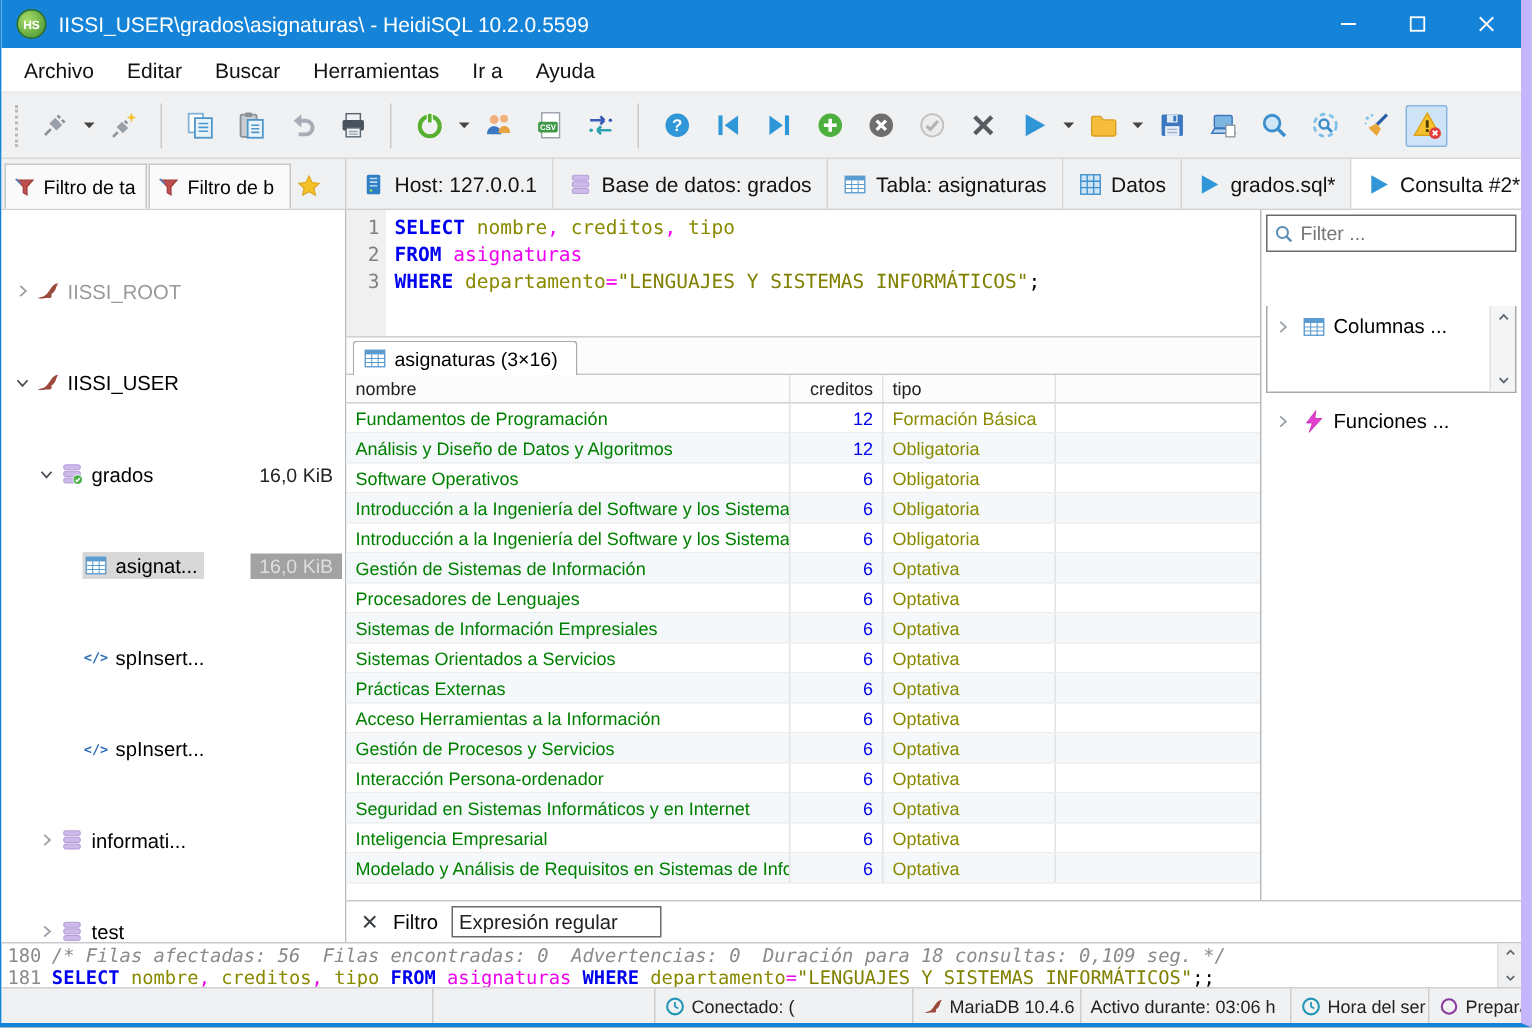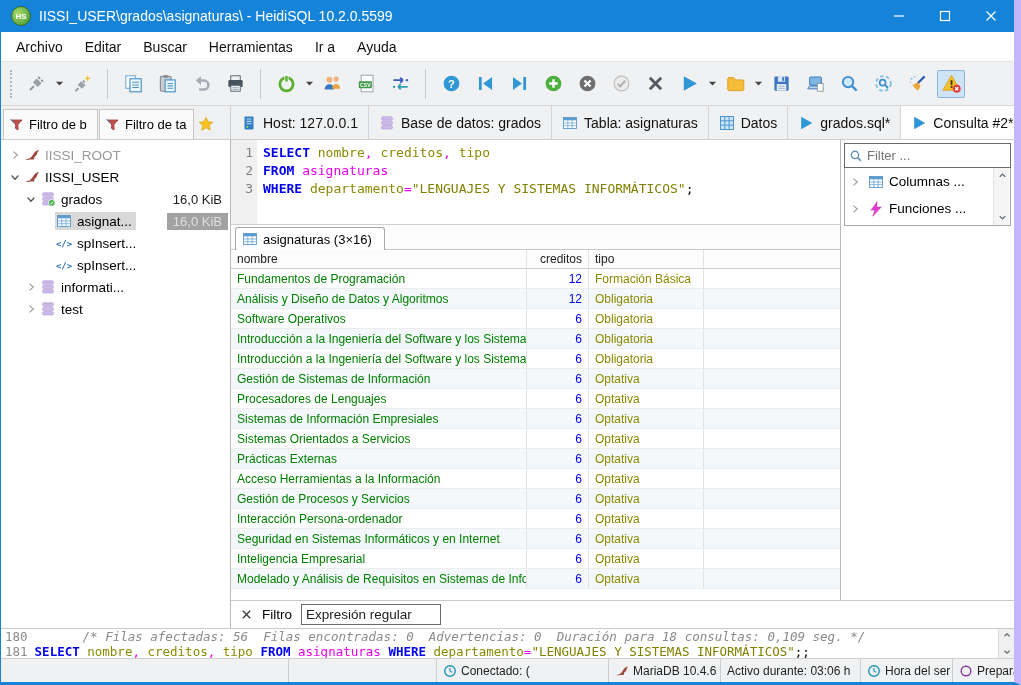--- a/index.html
+++ b/index.html
@@ -32,21 +32,21 @@
   .side-tab{width:95px;display:flex;align-items:center;gap:4px;background:#fafafa;border:1px solid #c6c6c6;border-bottom:none;padding:0 5px;font-size:13px;overflow:hidden;white-space:nowrap;margin-right:1px;}
   .star-btn{display:flex;align-items:center;margin-left:3px;}
   .tabrow-main{flex:1;display:flex;align-items:stretch;overflow:hidden;}
   .tab{display:flex;align-items:center;gap:6px;padding:0 10px;font-size:14px;border-right:1px solid #d5d5d5;color:#111;background:#f0f1f2;white-space:nowrap;}
   .tab.active{background:#fff;}
   .icon{display:inline-flex;align-items:center;justify-content:center;}
   .icon svg{width:16px;height:16px;}
   
   .content{display:flex;height:488px;background:#fff;}
   .tree{width:230px;border-right:1px solid #b9b9b9;padding-top:4px;background:#fff;overflow:hidden;flex:0 0 auto;}
-  .tree-row{display:flex;align-items:center;height:22px;font-size:13.5px;padding-right:2px;}
+  .tree-row{display:flex;align-items:center;height:22px;font-size:13.5px;padding-right:2px;margin-top:39px;}
   .chev{width:16px;display:flex;justify-content:center;flex:0 0 auto;}
   .chev svg{width:12px;height:12px;}
   .t-main{display:flex;align-items:center;gap:5px;padding:1px 4px 1px 1px;min-width:0;}
   .tree-row.sel .t-main{background:#d8d8d8;}
   .t-label{white-space:nowrap;}
   .t-label.muted{color:#9a9a9a;}
   .t-size{margin-left:auto;font-size:13px;color:#222;padding:1px 6px;white-space:nowrap;}
   .tree-row.sel .t-size{background:#a2a2a2;color:#dedede;}
   .main-right{flex:1;display:flex;flex-direction:column;min-width:0;}
   .upper{flex:1;display:flex;min-height:0;}
@@ -56,38 +56,38 @@
     font-family:"DejaVu Sans Mono",monospace;font-size:13px;flex:0 0 auto;}
   .ed-line{display:flex;height:18px;line-height:18px;}
   .ed-num{width:26px;color:#808080;text-align:right;padding-right:4px;flex:0 0 auto;}
   .ed-code{padding-left:6px;white-space:pre;}
   .tok-kw{color:#0000f0;font-weight:bold;}
   .tok-id{color:#8a8a00;}
   .tok-pn{color:#f000f0;}
   .tok-tbl{color:#f000f0;}
   .tok-str{color:#808000;}
   .tok-pl{color:#000;}
-  .tok-cm{color:#8a8a8a;font-style:italic;margin-left:48px;}
+  .tok-cm{color:#8a8a8a;font-style:italic;}
   
   .results-tabbar{height:26px;background:#fcfcfc;border-top:1px solid #cfcfcf;border-bottom:1px solid #c9c9c9;display:flex;align-items:flex-end;padding-left:4px;flex:0 0 auto;}
   .results-tab{display:flex;align-items:center;gap:5px;font-size:13px;background:#fff;border:1px solid #a9a9a9;border-bottom:none;border-radius:3px 3px 0 0;padding:3px 12px 3px 6px;position:relative;top:1px;}
   .grid{flex:1;overflow:hidden;background:#fff;font-size:12px;}
   .g-header{display:flex;height:19px;line-height:19px;background:#fcfcfc;border-bottom:1px solid #d0d0d0;color:#222;}
   .g-cell{padding:0 6px;border-right:1px solid #e2e2e2;white-space:nowrap;overflow:hidden;flex:0 0 auto;}
   .c0{width:296px;} .c1{width:62px;text-align:right;} .c2{width:115px;}
   .g-row{display:flex;height:20px;line-height:20px;border-bottom:1px solid #ededed;}
   .g-row.alt{background:#f4f8fb;}
   .g-row .c0{color:#008000;} .g-row .c1{color:#0000e8;} .g-row .c2{color:#8a8a00;}
   
   .rightpanel{width:174px;border-left:1px solid #b9b9b9;background:#fff;padding:3px;flex:0 0 auto;}
   .rp-filter{display:flex;align-items:center;height:25px;border:1px solid #6a6a6a;background:#fff;padding:0 4px;gap:4px;}
   .rp-filter svg{width:14px;height:14px;}
   .rp-input{border:none;outline:none;flex:1;font-size:13px;font-family:"Liberation Sans",sans-serif;min-width:0;color:#333;}
   .rp-list{border:1px solid #a9a9a9;border-top:none;position:relative;height:58px;background:#fff;}
-  .rp-item{display:flex;align-items:center;gap:5px;height:27px;font-size:13.5px;padding-left:2px;}
+  .rp-item{display:flex;align-items:center;gap:5px;height:27px;font-size:13.5px;padding-left:2px;margin-top:36px;}
   .rp-scroll{position:absolute;right:0;top:0;bottom:0;width:17px;background:#f5f5f5;border-left:1px solid #e0e0e0;display:flex;flex-direction:column;justify-content:space-between;align-items:center;padding:2px 0;}
   .rp-scroll svg{width:11px;height:11px;}
   
   .filterbar{height:28px;border-top:1px solid #c9c9c9;display:flex;align-items:center;background:#fff;padding-left:9px;gap:9px;font-size:13.5px;flex:0 0 auto;}
   .fb-close svg{width:13px;height:13px;}
   .fb-input{width:140px;height:21px;border:1px solid #6a6a6a;font-size:13.5px;padding:0 4px;font-family:"Liberation Sans",sans-serif;color:#222;outline:none;}
   
   .logarea{height:30px;border-top:1px solid #c9c9c9;background:#fff;position:relative;overflow:hidden;font-family:"DejaVu Sans Mono",monospace;font-size:12.5px;}
   .log-line{height:15px;line-height:15px;white-space:pre;padding-left:4px;overflow:hidden;}
   .l-num{color:#8a8a8a;padding-right:7px;}
@@ -384,30 +384,30 @@
 
   <div class="tabrow">
     <div class="tabrow-left" id="leftTabs">
         <div class="side-tab">
           <span class="icon">
             <svg viewBox="0 0 16 16">
               <path d="M2.5 3h10.5l-4 4.5V13l-2.5-1.6V7.5z" fill="#c0504d" stroke="#9e3d3b" stroke-width="0.8"></path>
               <path d="M1.5 2.2l3.2 3.2" stroke="#5a7fc0" stroke-width="1.1"></path>
             </svg>
           </span>
-          <span>Filtro de b</span>
+          <span>Filtro de ta</span>
         </div>
         <div class="side-tab">
           <span class="icon">
             <svg viewBox="0 0 16 16">
               <path d="M2.5 3h10.5l-4 4.5V13l-2.5-1.6V7.5z" fill="#c0504d" stroke="#9e3d3b" stroke-width="0.8"></path>
               <path d="M1.5 2.2l3.2 3.2" stroke="#5a7fc0" stroke-width="1.1"></path>
             </svg>
           </span>
-          <span>Filtro de ta</span>
+          <span>Filtro de b</span>
         </div>
         <span class="star-btn">
           <span class="icon">
             <svg viewBox="0 0 16 16">
               <path d="M8 1.3l2.1 4.4 4.7.6-3.5 3.2 1 4.7L8 11.8l-4.3 2.4 1-4.7L1.2 6.3l4.7-.6z" fill="#f5c124" stroke="#d9a31a" stroke-width="0.7"></path>
             </svg>
           </span>
         </span>
       </div>
     <div class="tabrow-main" id="mainTabs">

